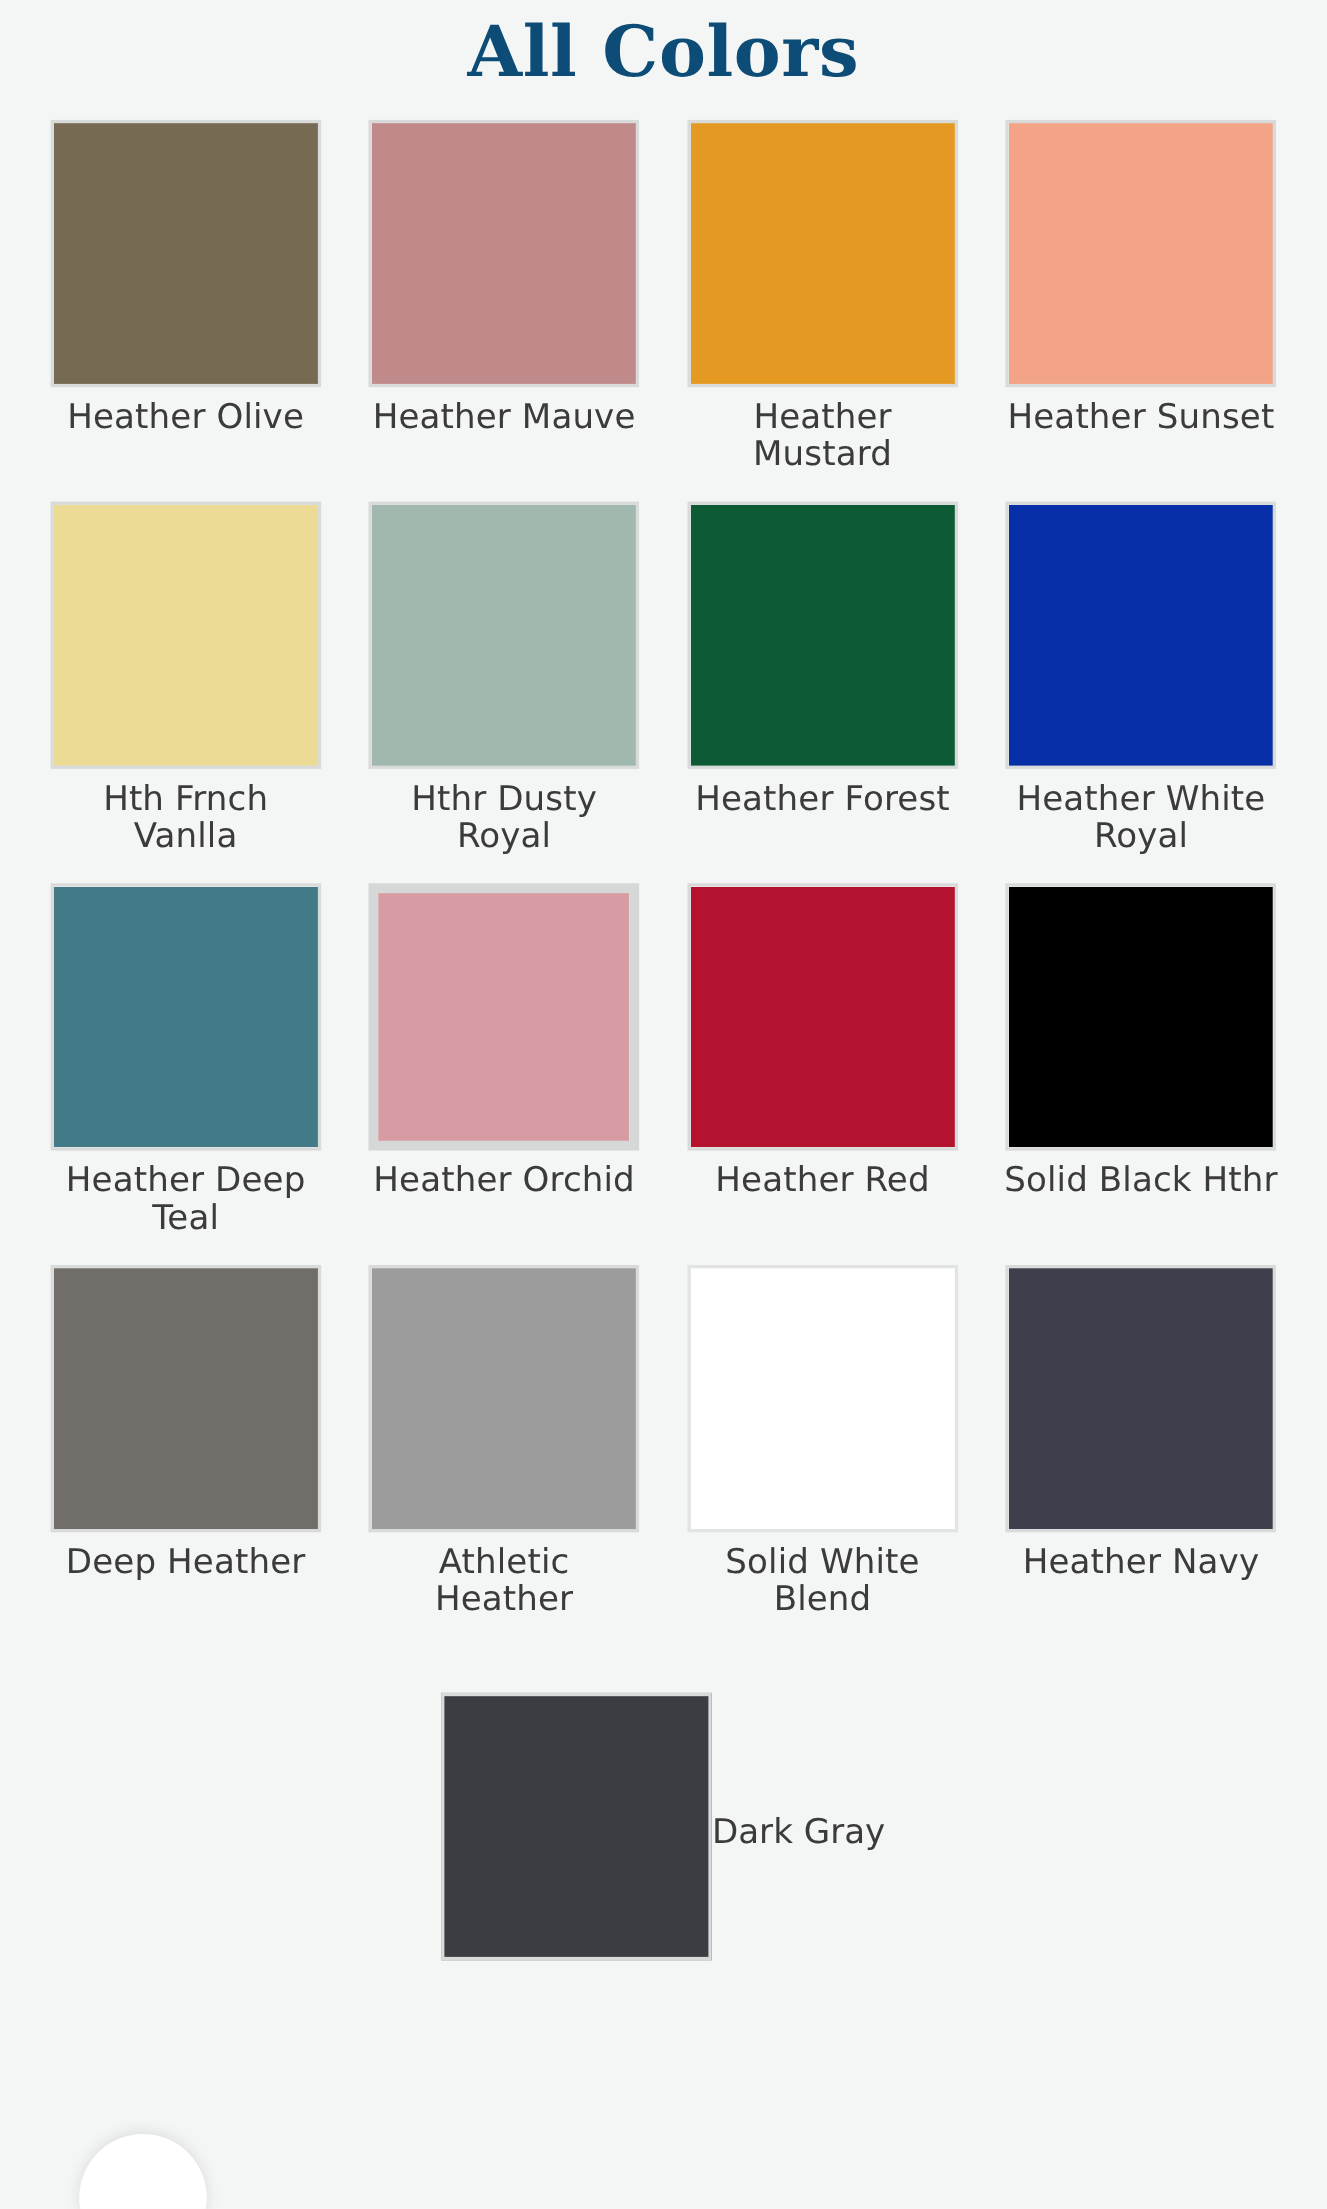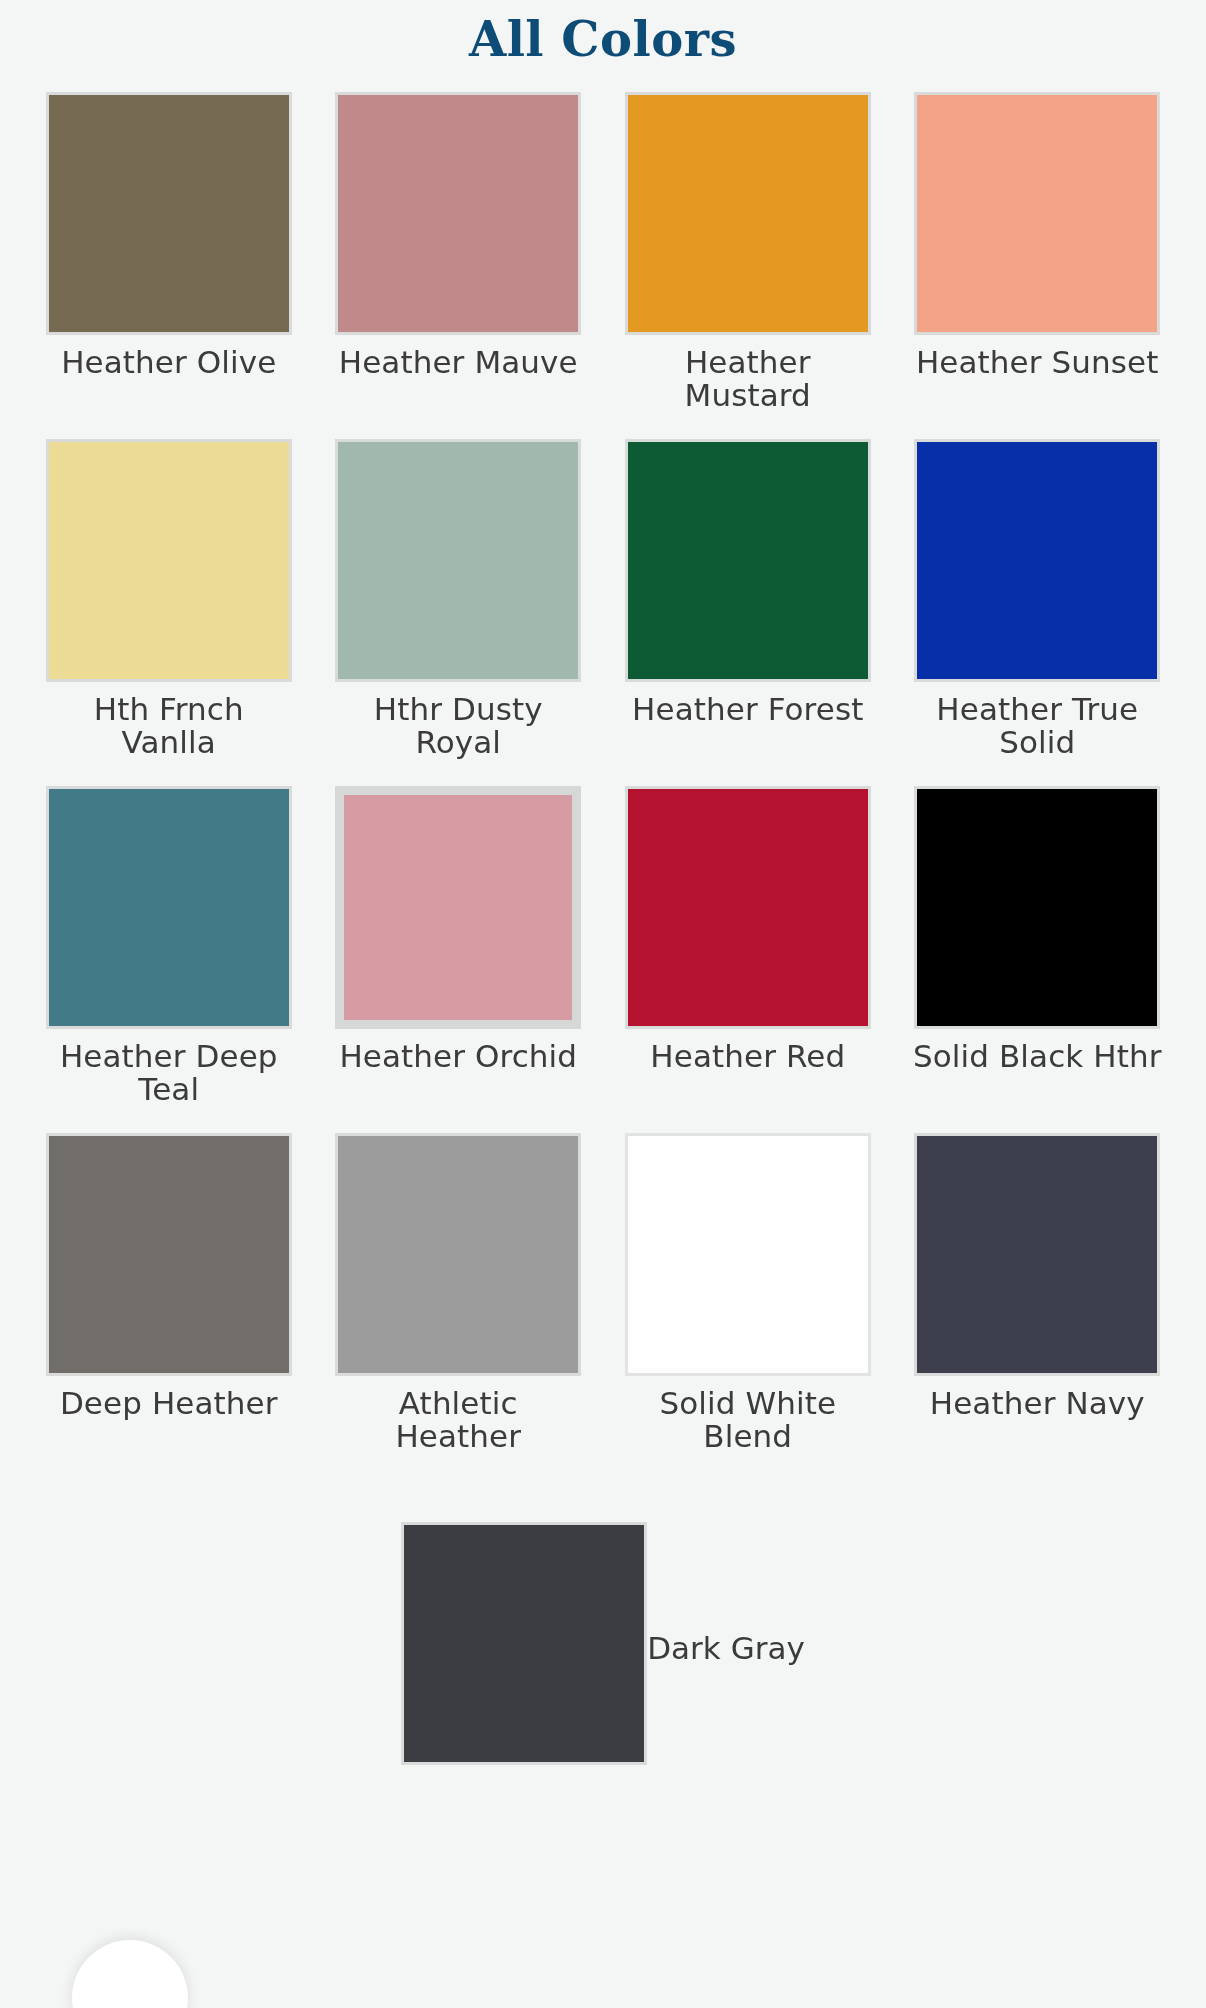--- a/index.html
+++ b/index.html
@@ -15,21 +15,21 @@
     background: #f4f5f5;
     font-family: "DejaVu Sans", "Liberation Sans", sans-serif;
     position: relative;
   }
 
   
   .page-title {
     text-align: center;
     font-family: "DejaVu Serif", "Liberation Serif", serif;
     font-weight: 700;
-    font-size: 48px;
+    font-size: 64px;
     letter-spacing: 0.5px;
     color: #0d4c76;
     padding-top: 13px;
     line-height: 1.1;
   }
 
   
   .swatch-grid {
     margin: 0 auto;
     width: 1206px;
@@ -168,21 +168,21 @@
     <div class="swatch-cell">
       <div class="swatch-chip-wrap">
         <div class="swatch-chip" style="background-color: rgb(13, 91, 53);"></div>
       </div>
       <div class="swatch-label">Heather Forest</div>
     </div>
     <div class="swatch-cell">
       <div class="swatch-chip-wrap">
         <div class="swatch-chip" style="background-color: rgb(7, 48, 168);"></div>
       </div>
-      <div class="swatch-label">Heather True Solid</div>
+      <div class="swatch-label">Heather White Royal</div>
     </div>
     <div class="swatch-cell">
       <div class="swatch-chip-wrap">
         <div class="swatch-chip" style="background-color: rgb(67, 122, 135);"></div>
       </div>
       <div class="swatch-label">Heather Deep Teal</div>
     </div>
     <div class="swatch-cell">
       <div class="swatch-chip-wrap">
         <div class="swatch-chip thick-frame" style="background-color: rgb(215, 155, 163);"></div>

